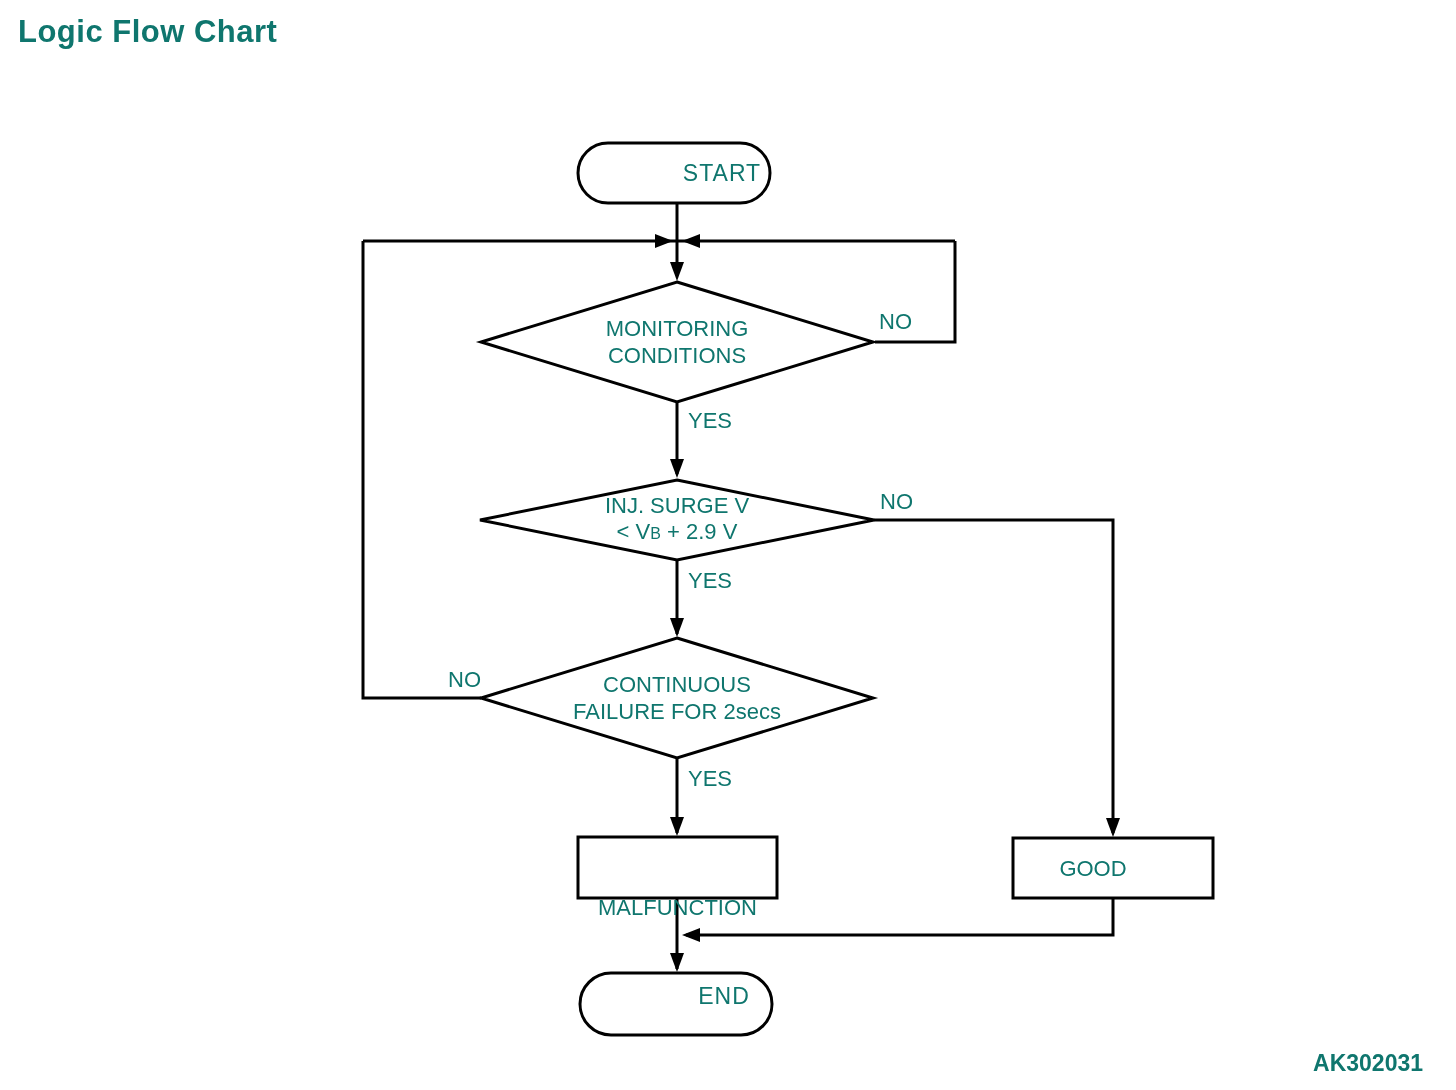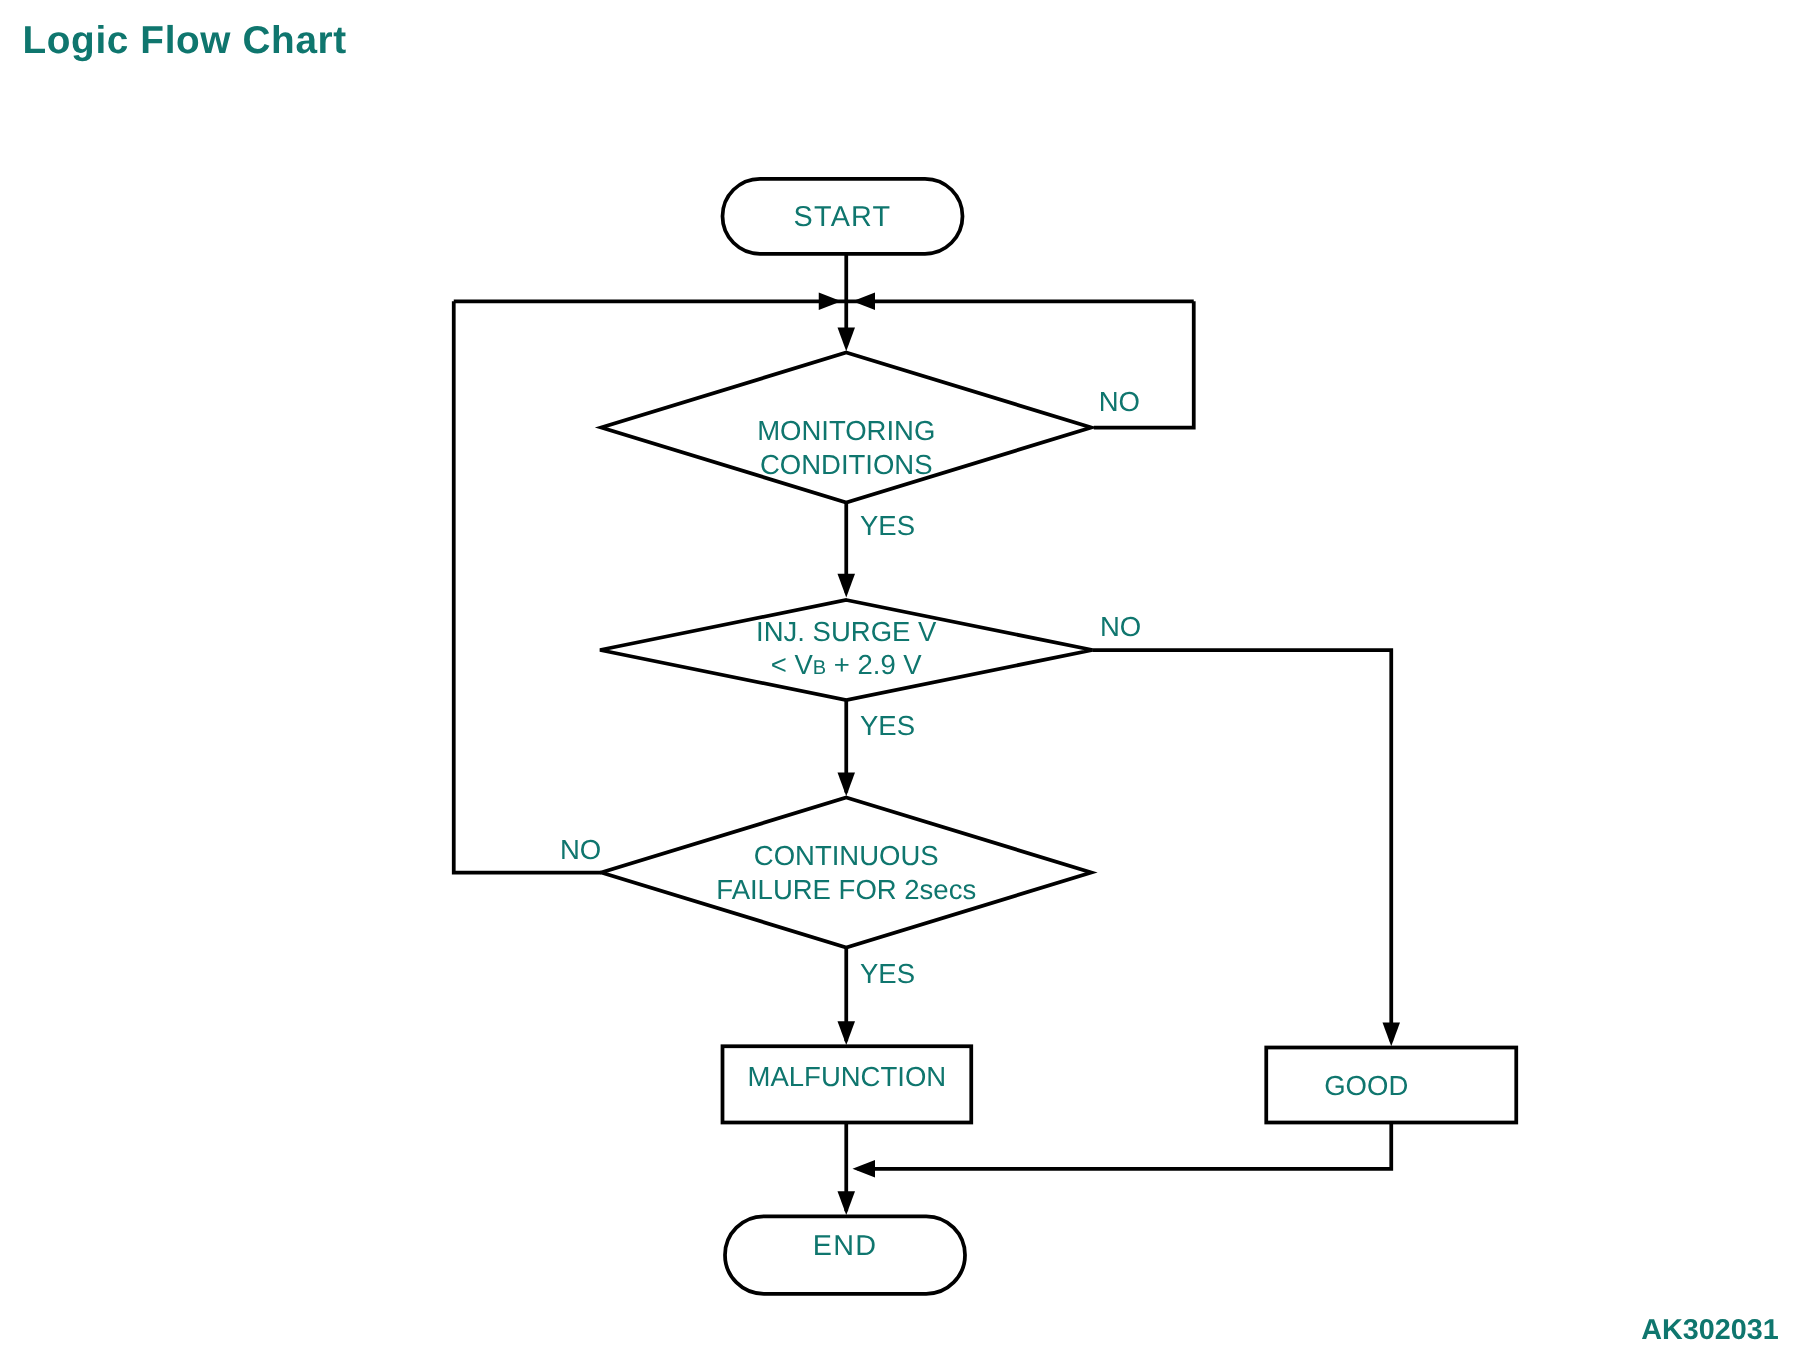--- a/index.html
+++ b/index.html
@@ -38,20 +38,21 @@
     justify-content: center;
     text-align: center;
     font-size: 22px;
     line-height: 27px;
     white-space: pre;
     pointer-events: none;
   }
   .terminator-label {
     font-size: 23px;
     letter-spacing: 1px;
+    margin-left: 48px;
   }
   .sub {
     font-size: 16px;
   }
   .edge-label {
     position: absolute;
     font-size: 22px;
     white-space: pre;
     pointer-events: none;
   }
@@ -103,36 +104,36 @@
       <polygon points="677,637 670,618 684,618"></polygon>
       <polygon points="677,836 670,817 684,817"></polygon>
       <polygon points="1113,837 1106,818 1120,818"></polygon>
       <polygon points="677,972 670,953 684,953"></polygon>
       <polygon points="682,935 700,928 700,942"></polygon>
     </g>
   </svg>
 
   <div class="node-label terminator-label" style="left:578px;top:143px;width:192px;height:60px;">START</div>
 
-  <div class="node-label" style="left:481px;top:298px;width:392px;height:120px;">
+  <div class="node-label" style="left:481px;top:282px;width:392px;height:120px;">
     <span>MONITORING</span>
     <span>CONDITIONS</span>
   </div>
 
   <div class="node-label" style="left:480px;top:480px;width:394px;height:80px;line-height:26px;">
     <span>INJ. SURGE V</span>
     <span><span>&lt; V</span><span class="sub">B</span><span> + 2.9 V</span></span>
   </div>
 
   <div class="node-label" style="left:481px;top:638px;width:392px;height:120px;">
     <span>CONTINUOUS</span>
     <span>FAILURE FOR 2secs</span>
   </div>
 
-  <div class="node-label" style="left:578px;top:824px;width:199px;height:74px;">MALFUNCTION</div>
+  <div class="node-label" style="left:578px;top:870px;width:199px;height:74px;">MALFUNCTION</div>
 
   <div class="node-label" style="left:1013px;top:838px;width:160px;height:60px;">GOOD</div>
 
   <div class="node-label terminator-label" style="left:580px;top:973px;width:192px;height:46px;">END</div>
 
   <div class="edge-label" style="left:879px;top:309px;">NO</div>
   <div class="edge-label" style="left:688px;top:408px;">YES</div>
   <div class="edge-label" style="left:880px;top:489px;">NO</div>
   <div class="edge-label" style="left:688px;top:568px;">YES</div>
   <div class="edge-label" style="left:448px;top:667px;">NO</div>

